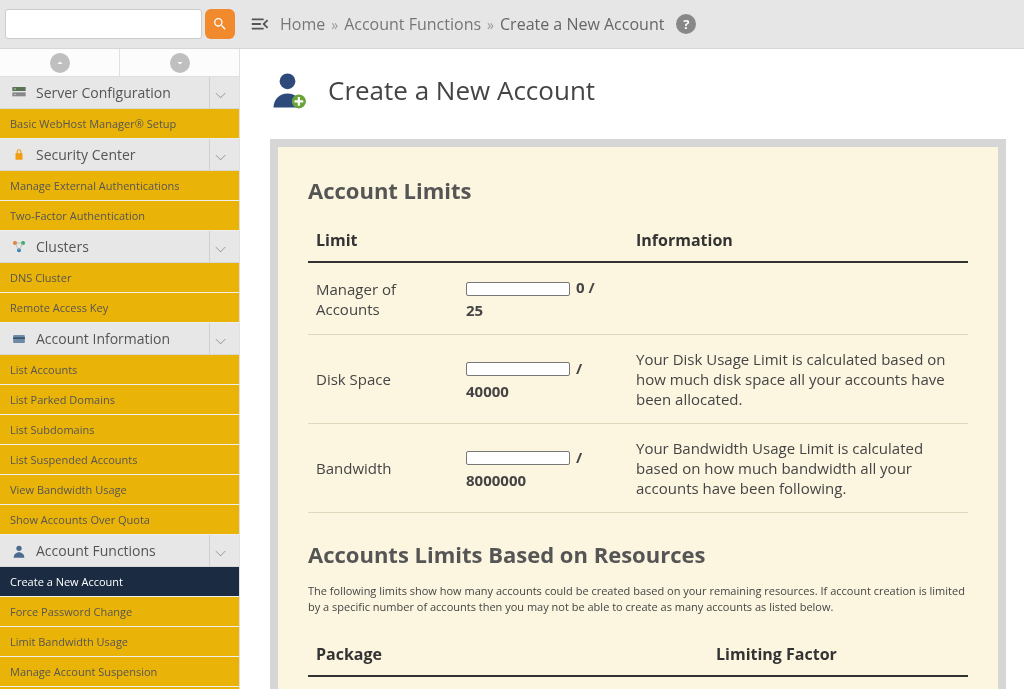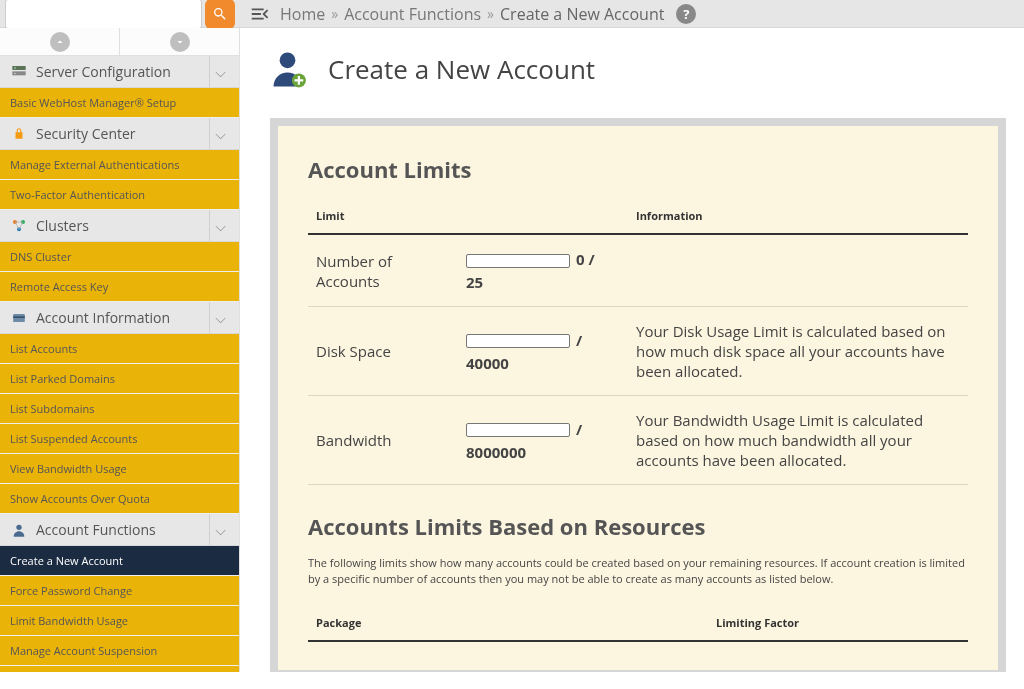--- a/index.html
+++ b/index.html
@@ -8,21 +8,21 @@
     font-size: 14px;
     color: #444;
     background: #fff;
     width: 1024px;
     height: 689px;
     overflow: hidden;
     position: relative;
   }
   
   .topbar {
-    height: 28px;
+    height: 49px;
     background: #e6e6e6;
     border-bottom: 1px solid #d6d6d6;
     display: flex;
     align-items: center;
   }
   .search-wrap {
     width: 240px;
     height: 45px;
     display: flex;
     align-items: center;
@@ -161,21 +161,21 @@
     font-size:22px; font-weight:700; color:#555;
     margin-bottom:14px;
   }
   table.limits{
     width:100%;
     border-collapse:collapse;
   }
   table.limits th{
     text-align:left;
     font-weight:700;
-    font-size:11px;
+    font-size:16px;
     color:#333;
     padding:10px 8px;
     border-bottom:2px solid #333;
   }
   table.limits td{
     padding:14px 8px;
     border-bottom:1px solid #e0d8bc;
     vertical-align:middle;
     font-size:15px;
     color:#444;
@@ -365,42 +365,42 @@
       <table class="limits">
         <thead>
           <tr>
             <th class="limit-label">Limit</th>
             <th class="limit-val-col"></th>
             <th>Information</th>
           </tr>
         </thead>
         <tbody>
           <tr>
-            <td>Number of Accounts</td>
+            <td>Manager of Accounts</td>
             <td>
               <span class="meter"><span class="meter-inner"></span></span><span class="after-meter">0 /</span>
               <div class="below-meter">25</div>
             </td>
             <td></td>
           </tr>
           <tr>
             <td>Disk Space</td>
             <td>
               <span class="meter"><span class="meter-inner"></span></span><span class="after-meter">/</span>
               <div class="below-meter">40000</div>
             </td>
             <td>Your Disk Usage Limit is calculated based on how much disk space all your accounts have been allocated.</td>
           </tr>
           <tr>
             <td>Bandwidth</td>
             <td>
               <span class="meter"><span class="meter-inner"></span></span><span class="after-meter">/</span>
               <div class="below-meter">8000000</div>
             </td>
-            <td>Your Bandwidth Usage Limit is calculated based on how much bandwidth all your accounts have been allocated.</td>
+            <td>Your Bandwidth Usage Limit is calculated based on how much bandwidth all your accounts have been following.</td>
           </tr>
         </tbody>
       </table>
 
       <div class="section-title" style="margin-top:26px">Accounts Limits Based on Resources</div>
       <p class="section-desc">The following limits show how many accounts could be created based on your remaining resources. If account creation is limited by a specific number of accounts then you may not be able to create as many accounts as listed below.</p>
       <table class="limits">
         <thead>
           <tr>
             <th>Package</th>

